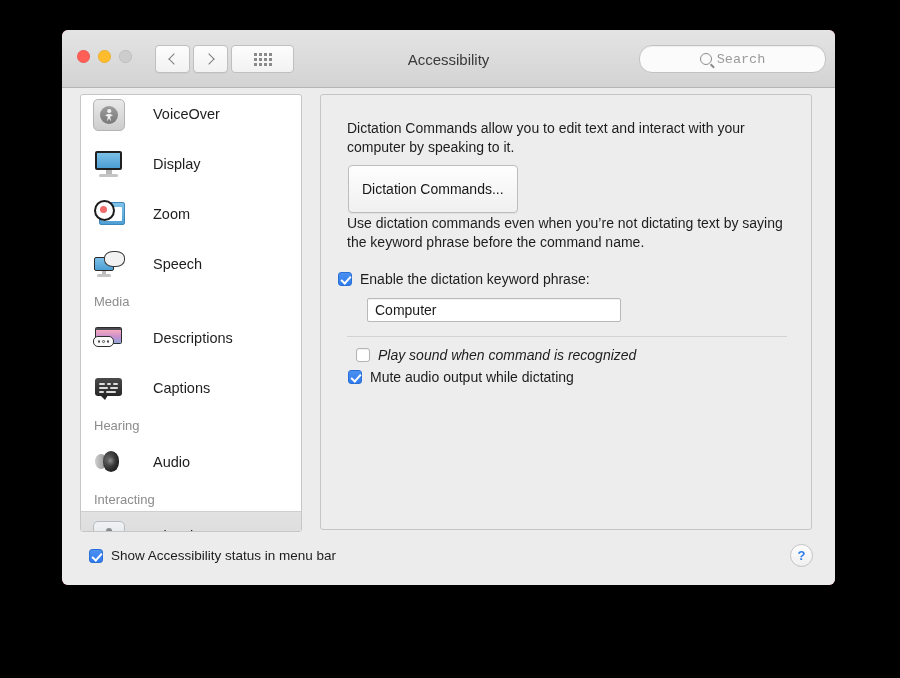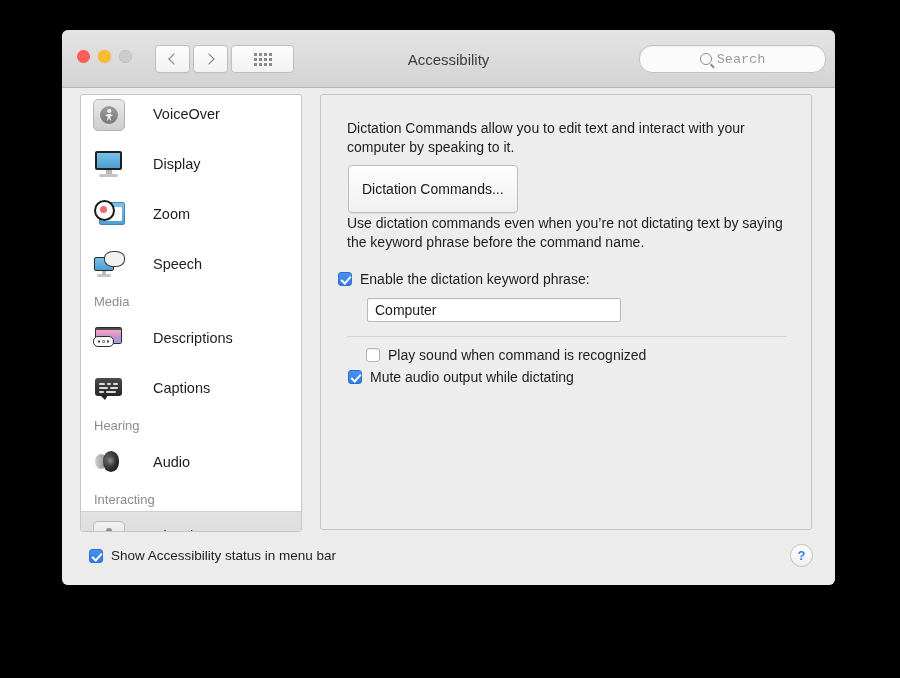--- a/index.html
+++ b/index.html
@@ -428,21 +428,21 @@
     box-shadow: 0 1px 0 rgba(0,0,0,0.05);
   }
 
   .checkrow {
     position: absolute;
     display: flex;
     align-items: center;
     gap: 8px;
   }
   .cb-keyword { left: 17px; top: 176px; }
-  .cb-sound   { left: 45px; top: 252px; }
+  .cb-sound   { left: 35px; top: 252px; font-style: italic; }
   .cb-mute    { left: 27px; top: 274px; }
 
   .checkbox {
     width: 14px;
     height: 14px;
     border-radius: 3px;
     box-sizing: border-box;
     flex: 0 0 14px;
     position: relative;
   }

